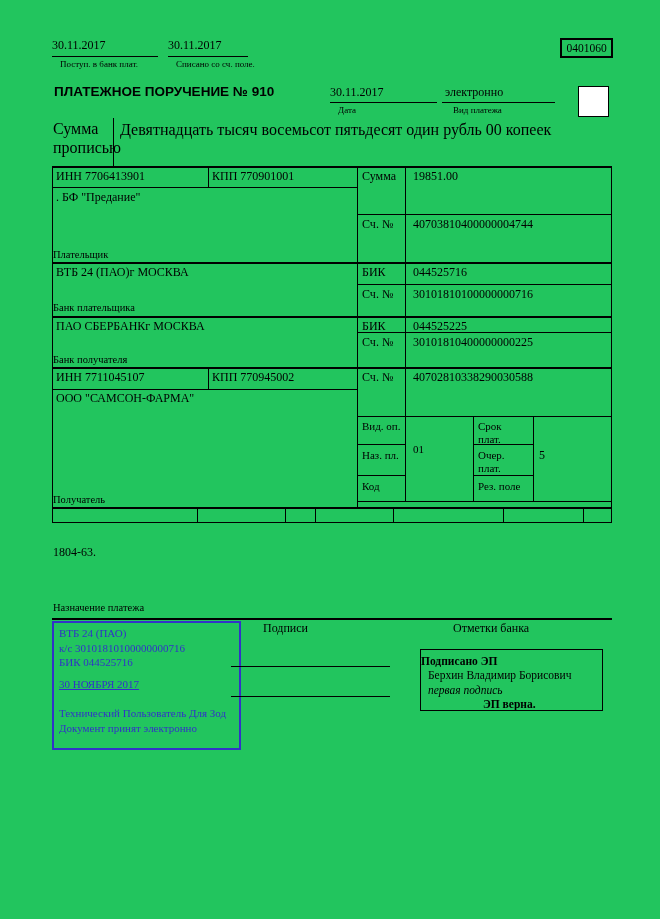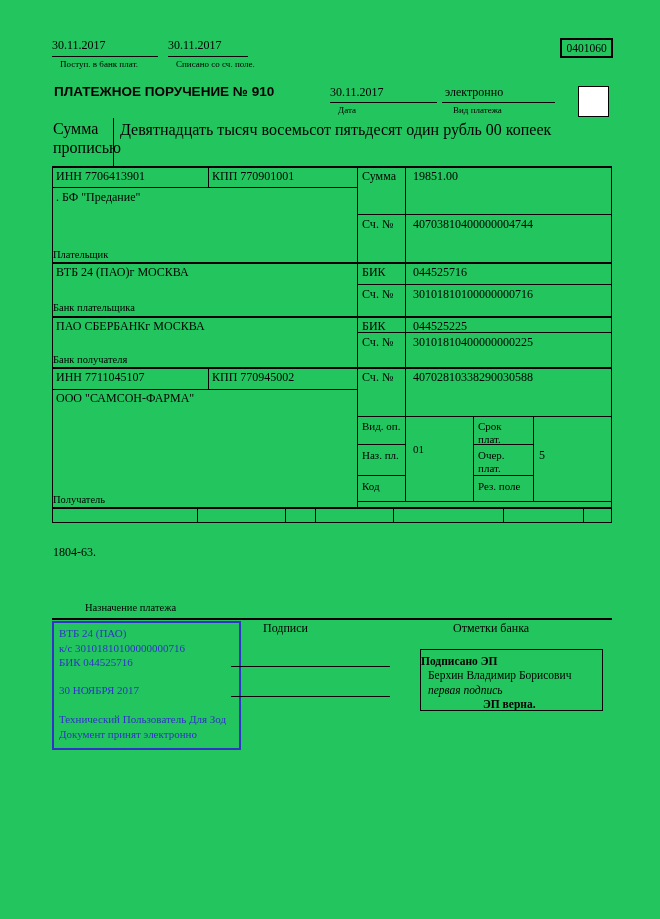--- a/index.html
+++ b/index.html
@@ -33,21 +33,21 @@
   .stampbox div{white-space:normal;}
   .epbox{
     position:absolute;left:420px;top:649px;width:183px;height:62px;
     border:1.5px solid #000;font-size:11.5px;line-height:1.25;padding-top:4px;
     box-sizing:border-box;
   }
   .epbox .c{text-align:left;font-weight:bold;}
   .epbox .n{padding-left:7px;}
   .epbox .i{padding-left:7px;font-style:italic;}
   .epbox .v{padding-left:62px;font-weight:bold;}
-  .gap12{margin-top:13px;}
+  .gap12{margin-top:7px;text-decoration:underline;}
   .gap16{margin-top:15px;}
 </style>
 </head>
 <body>
 
 <div class="page">
 
   <div class="t" style="left:52px;top:39px;">30.11.2017</div>
   <div class="hl" style="left:52px;top:56px;width:106px;"></div>
   <div class="t sm" style="left:52px;top:60px;">Поступ. в банк плат.</div>
@@ -143,21 +143,21 @@
   <div class="t cell" style="left:413px;top:420px;margin-top:23px;">01</div>
   <div class="t-wrap cell" style="left:478px;top:420px;width:42px;">Срок плат.</div>
   <div class="t cell" style="left:362px;top:449px;">Наз. пл.</div>
   <div class="t-wrap cell" style="left:478px;top:449px;width:42px;">Очер. плат.</div>
   <div class="t" style="left:539px;top:449px;">5</div>
   <div class="t cell" style="left:362px;top:480px;">Код</div>
   <div class="t cell" style="left:478px;top:480px;">Рез. поле</div>
   <div class="t md" style="left:53px;top:494px;">Получатель</div>
 
   <div class="t" style="left:53px;top:546px;">1804-63.</div>
-  <div class="t md" style="left:53px;top:602px;margin-left:32px;">Назначение платежа</div>
+  <div class="t md" style="left:53px;top:602px;">Назначение платежа</div>
   <div class="hl2" style="left:52px;top:618px;width:560px;"></div>
 
   <div class="stampbox">
     <div>ВТБ 24 (ПАО)</div>
     <div>к/с 30101810100000000716</div>
     <div>БИК 044525716</div>
     <div class="gap12">30 НОЯБРЯ 2017</div>
     <div class="gap16">Технический Пользователь Для Зод</div>
     <div>Документ принят электронно</div>
   </div>

